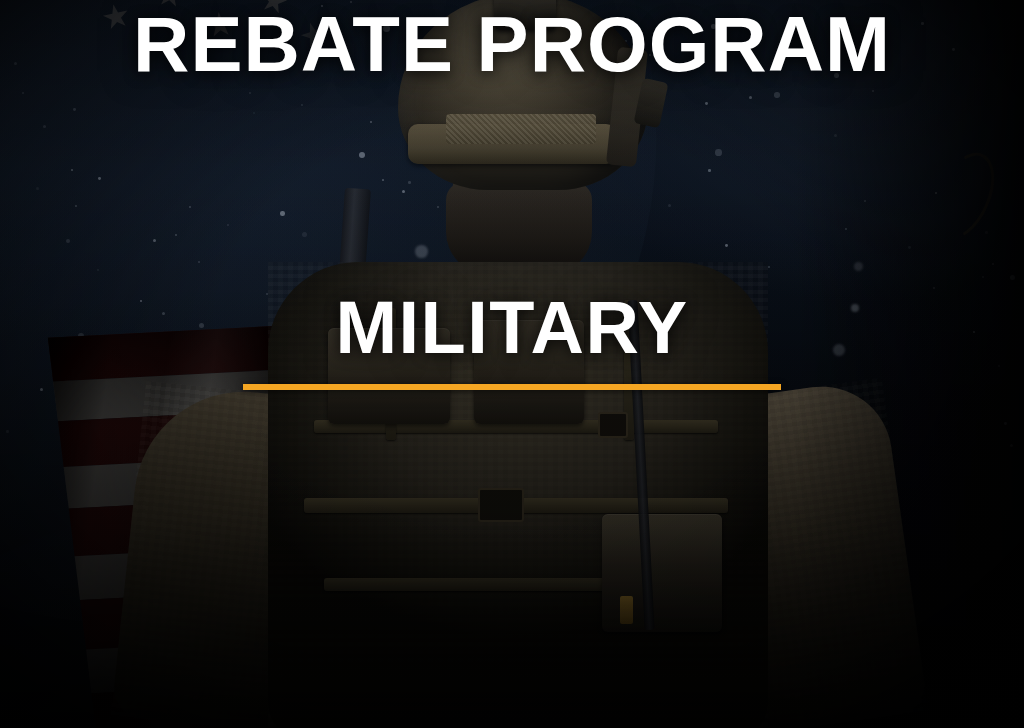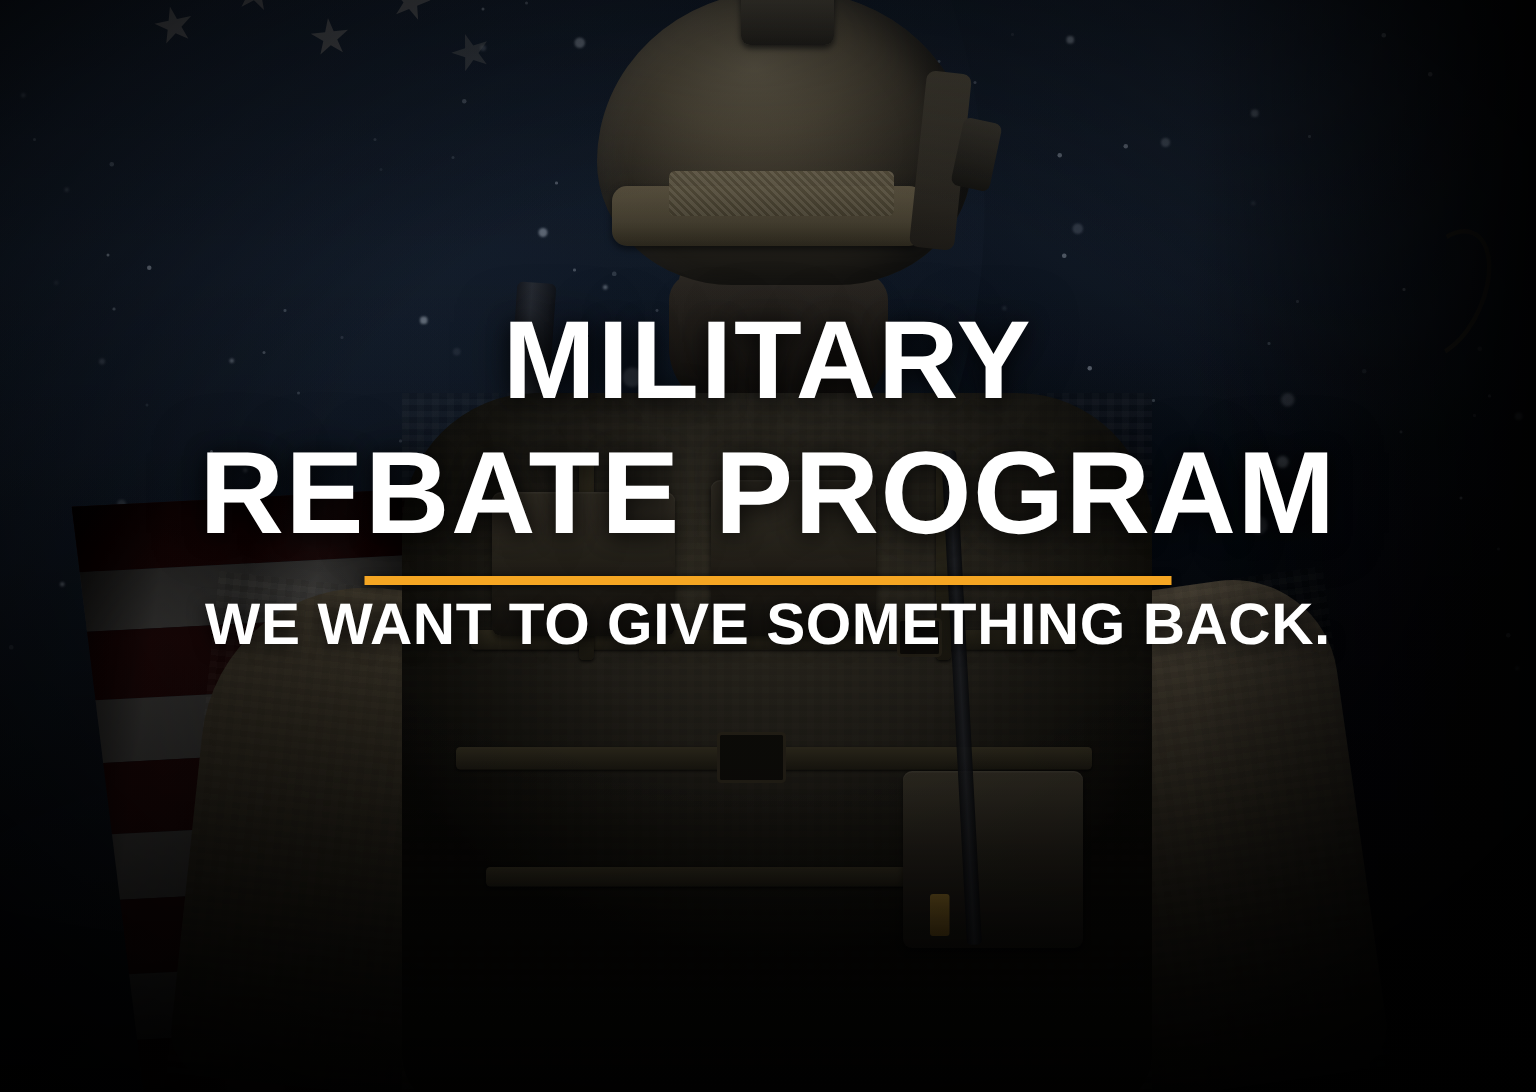--- a/index.html
+++ b/index.html
@@ -448,23 +448,22 @@
       <div class="wire"></div>
     </div>
 
     <div class="tint"></div>
     <div class="rightfade"></div>
     <div class="vignette"></div>
   </div>
 
   <div class="content">
 
+    <div class="headline l2">REBATE PROGRAM</div>
+
     <div class="headline l1">MILITARY</div>
 
-    <div class="headline l2">REBATE PROGRAM</div>
-
     <div class="rule" style="background: rgb(245, 166, 35);"></div>
 
 
-    <div class="subhead" style="margin-top:0;">WE WANT TO GIVE SOMETHING BACK.</div>
   </div>
 
 </div>
 
 </body></html>

